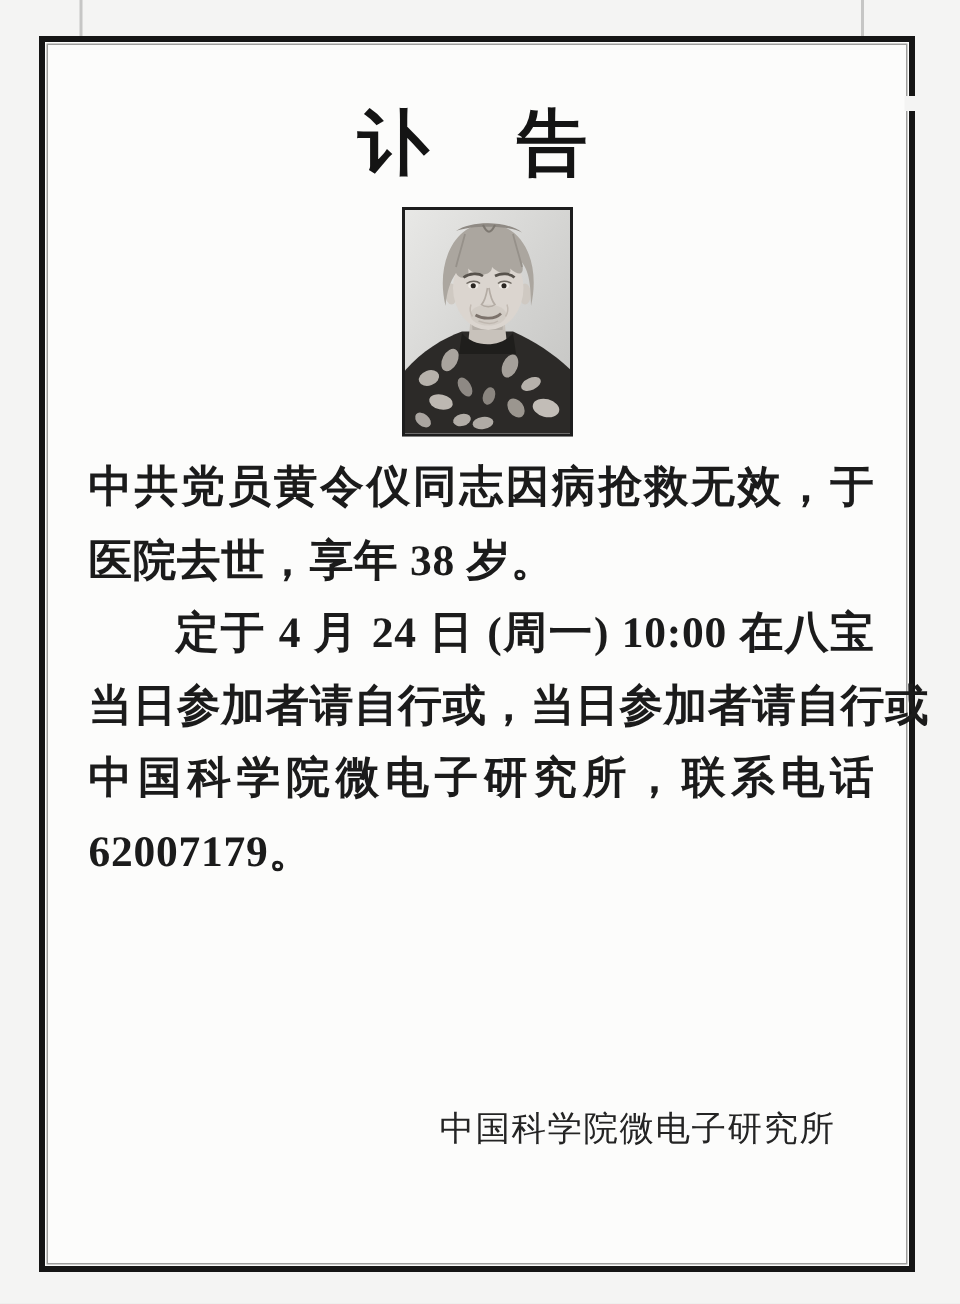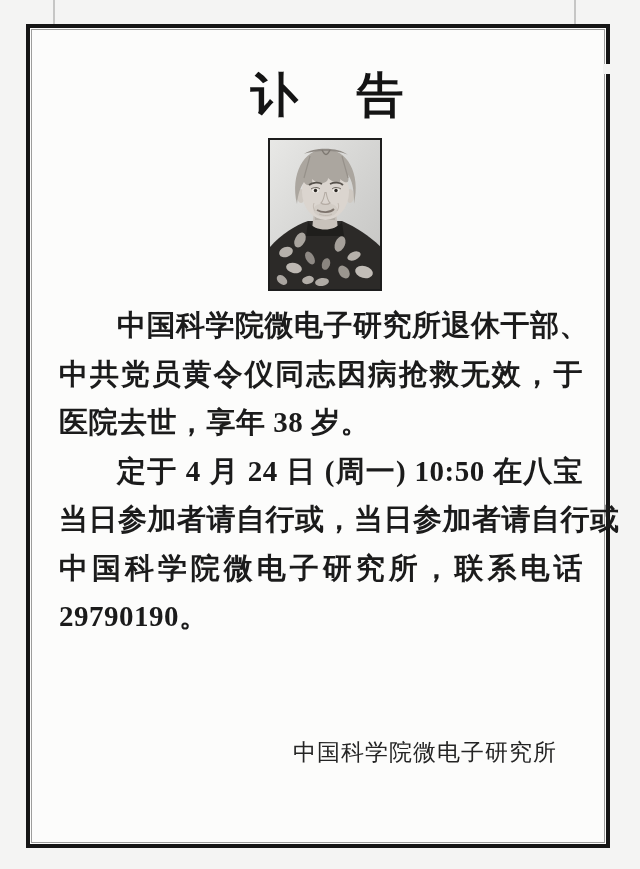--- a/index.html
+++ b/index.html
@@ -55,21 +55,20 @@
     position: absolute;
     left: 26px;
     top: 64px;
     width: 584px;
     margin: 0;
     text-align: center;
     font-size: 47px;
     font-weight: 700;
     letter-spacing: 6px;
     color: #141414;
-    padding-left: 12px;
   }
 
   .photo {
     position: absolute;
     left: 268px;
     top: 138px;
     width: 114px;
     height: 153px;
     box-sizing: border-box;
     border: 2px solid #1d1d1d;
@@ -183,26 +182,25 @@
 
       <path d="M47,70 C52,73 60,73 64,69" stroke="#7c726b" stroke-width="1.8" fill="none"></path>
       <path d="M49,74 C54,76 59,76 62,74" stroke="#c0b8b0" stroke-width="1" fill="none"></path>
 
       <path d="M44,63 C43,66 43,68 45,71" stroke="#c3bbb3" stroke-width="1" fill="none"></path>
       <path d="M68,63 C69,66 69,68 67,71" stroke="#c3bbb3" stroke-width="1" fill="none"></path>
     </svg>
   </div>
 
   <div class="body-text">
-    <div class="line indent">中国科学院微电子研究所退休干部、</div>
     <div class="line">中共党员黄令仪同志因病抢救无效，于</div>
     <div class="line last">医院去世，享年 38 岁。</div>
-    <div class="line indent">定于 4 月 24 日 (周一) 10:50 在八宝</div>
+    <div class="line indent">定于 4 月 24 日 (周一) 10:00 在八宝</div>
     <div class="line">当日参加者请自行或，当日参加者请自行或</div>
     <div class="line">中国科学院微电子研究所，联系电话</div>
-    <div class="line last">29790190。</div>
+    <div class="line last">62007179。</div>
   </div>
 
   <div class="signature">
     <div>中国科学院微电子研究所</div>
   </div>
 
 </div>
 
 </body></html>

